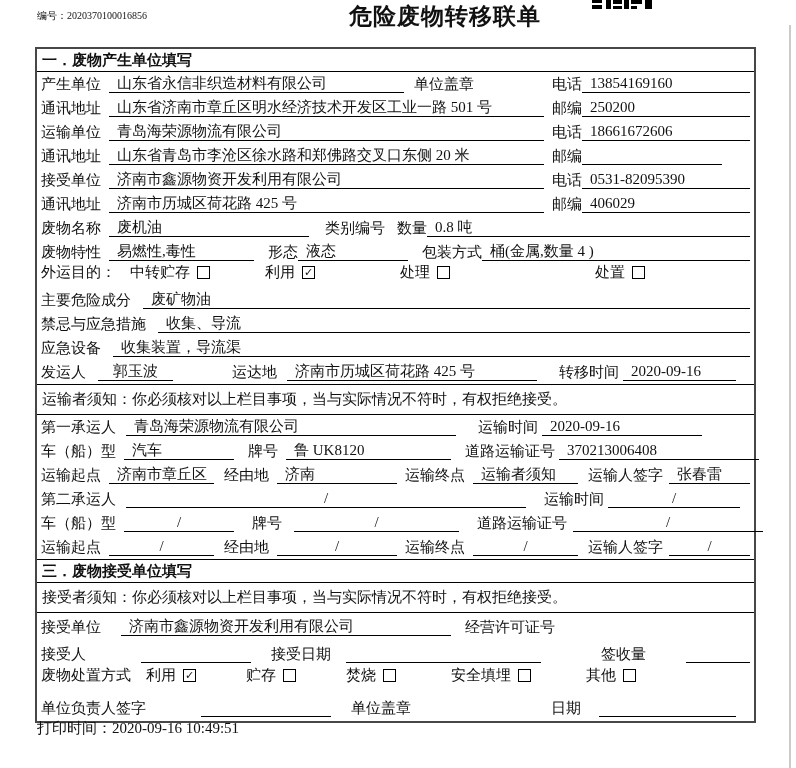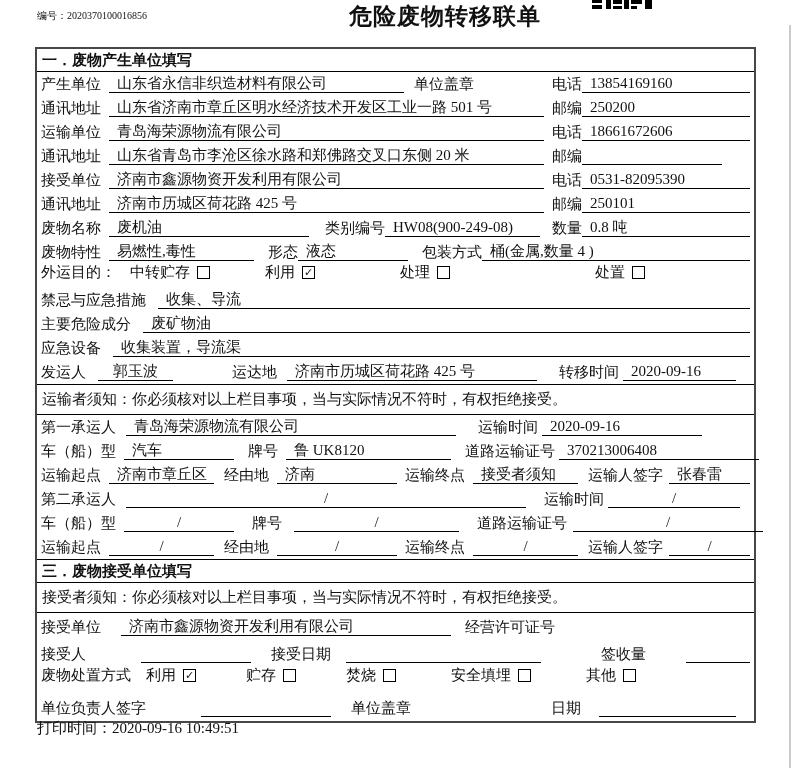--- a/index.html
+++ b/index.html
@@ -91,28 +91,27 @@
       <span class="lbl" style="width:68px">接受单位</span>
       <span class="ul" style="width:435px">济南市鑫源物资开发利用有限公司</span>
       <span class="lbl mla">电话</span>
       <span class="ul" style="width:168px">0531-82095390</span>
     </div>
 
     <div class="row">
       <span class="lbl" style="width:68px">通讯地址</span>
       <span class="ul" style="width:435px">济南市历城区荷花路 425 号</span>
       <span class="lbl mla">邮编</span>
-      <span class="ul" style="width:168px">250101</span>
+      <span class="ul" style="width:168px">406029</span>
     </div>
 
     <div class="row">
       <span class="lbl" style="width:68px">废物名称</span>
       <span class="ul" style="width:200px">废机油</span>
       <span class="lbl" style="margin-left:16px">类别编号</span>
-      <span class="ul" style="width:155px">HW08(900-249-08)</span>
       <span class="lbl" style="margin-left:12px">数量</span>
       <span class="ul fill">0.8 吨</span>
     </div>
 
     <div class="row">
       <span class="lbl" style="width:68px">废物特性</span>
       <span class="ul" style="width:145px">易燃性,毒性</span>
       <span class="lbl" style="margin-left:14px">形态</span>
       <span class="ul" style="width:110px">液态</span>
       <span class="lbl" style="margin-left:14px">包装方式</span>
@@ -133,27 +132,27 @@
         <span class="lbl">处理</span>
         <span class="cb"></span>
       </span>
       <span class="cbitem" style="margin-left:145px">
         <span class="lbl">处置</span>
         <span class="cb"></span>
       </span>
     </div>
 
     <div class="row">
+      <span class="lbl">主要危险成分</span>
+      <span class="ul fill" style="margin-left:12px">废矿物油</span>
+    </div>
+
+    <div class="row">
       <span class="lbl">禁忌与应急措施</span>
       <span class="ul fill" style="margin-left:12px">收集、导流</span>
-    </div>
-
-    <div class="row">
-      <span class="lbl">主要危险成分</span>
-      <span class="ul fill" style="margin-left:12px">废矿物油</span>
     </div>
 
     <div class="row">
       <span class="lbl">应急设备</span>
       <span class="ul fill" style="margin-left:12px">收集装置，导流渠</span>
     </div>
 
     <div class="row">
       <span class="lbl">发运人</span>
       <span class="ul ctr" style="width:75px;margin-left:12px">郭玉波</span>
@@ -182,21 +181,21 @@
       <span class="lbl" style="margin-left:14px">道路运输证号</span>
       <span class="ul" style="width:200px;margin-left:4px">370213006408</span>
     </div>
 
     <div class="row">
       <span class="lbl">运输起点</span>
       <span class="ul" style="width:105px;margin-left:8px">济南市章丘区</span>
       <span class="lbl" style="margin-left:10px">经由地</span>
       <span class="ul" style="width:120px;margin-left:8px">济南</span>
       <span class="lbl" style="margin-left:8px">运输终点</span>
-      <span class="ul" style="width:105px;margin-left:8px">接受者须知</span>
+      <span class="ul" style="width:105px;margin-left:8px">运输者须知</span>
       <span class="lbl" style="margin-left:10px">运输人签字</span>
       <span class="ul fill" style="margin-left:6px">张春雷</span>
     </div>
 
     <div class="row">
       <span class="lbl">第二承运人</span>
       <span class="ul ctr" style="width:400px;margin-left:10px">/</span>
       <span class="lbl" style="margin-left:18px">运输时间</span>
       <span class="ul ctr fill" style="margin-left:4px;margin-right:10px">/</span>
     </div>

